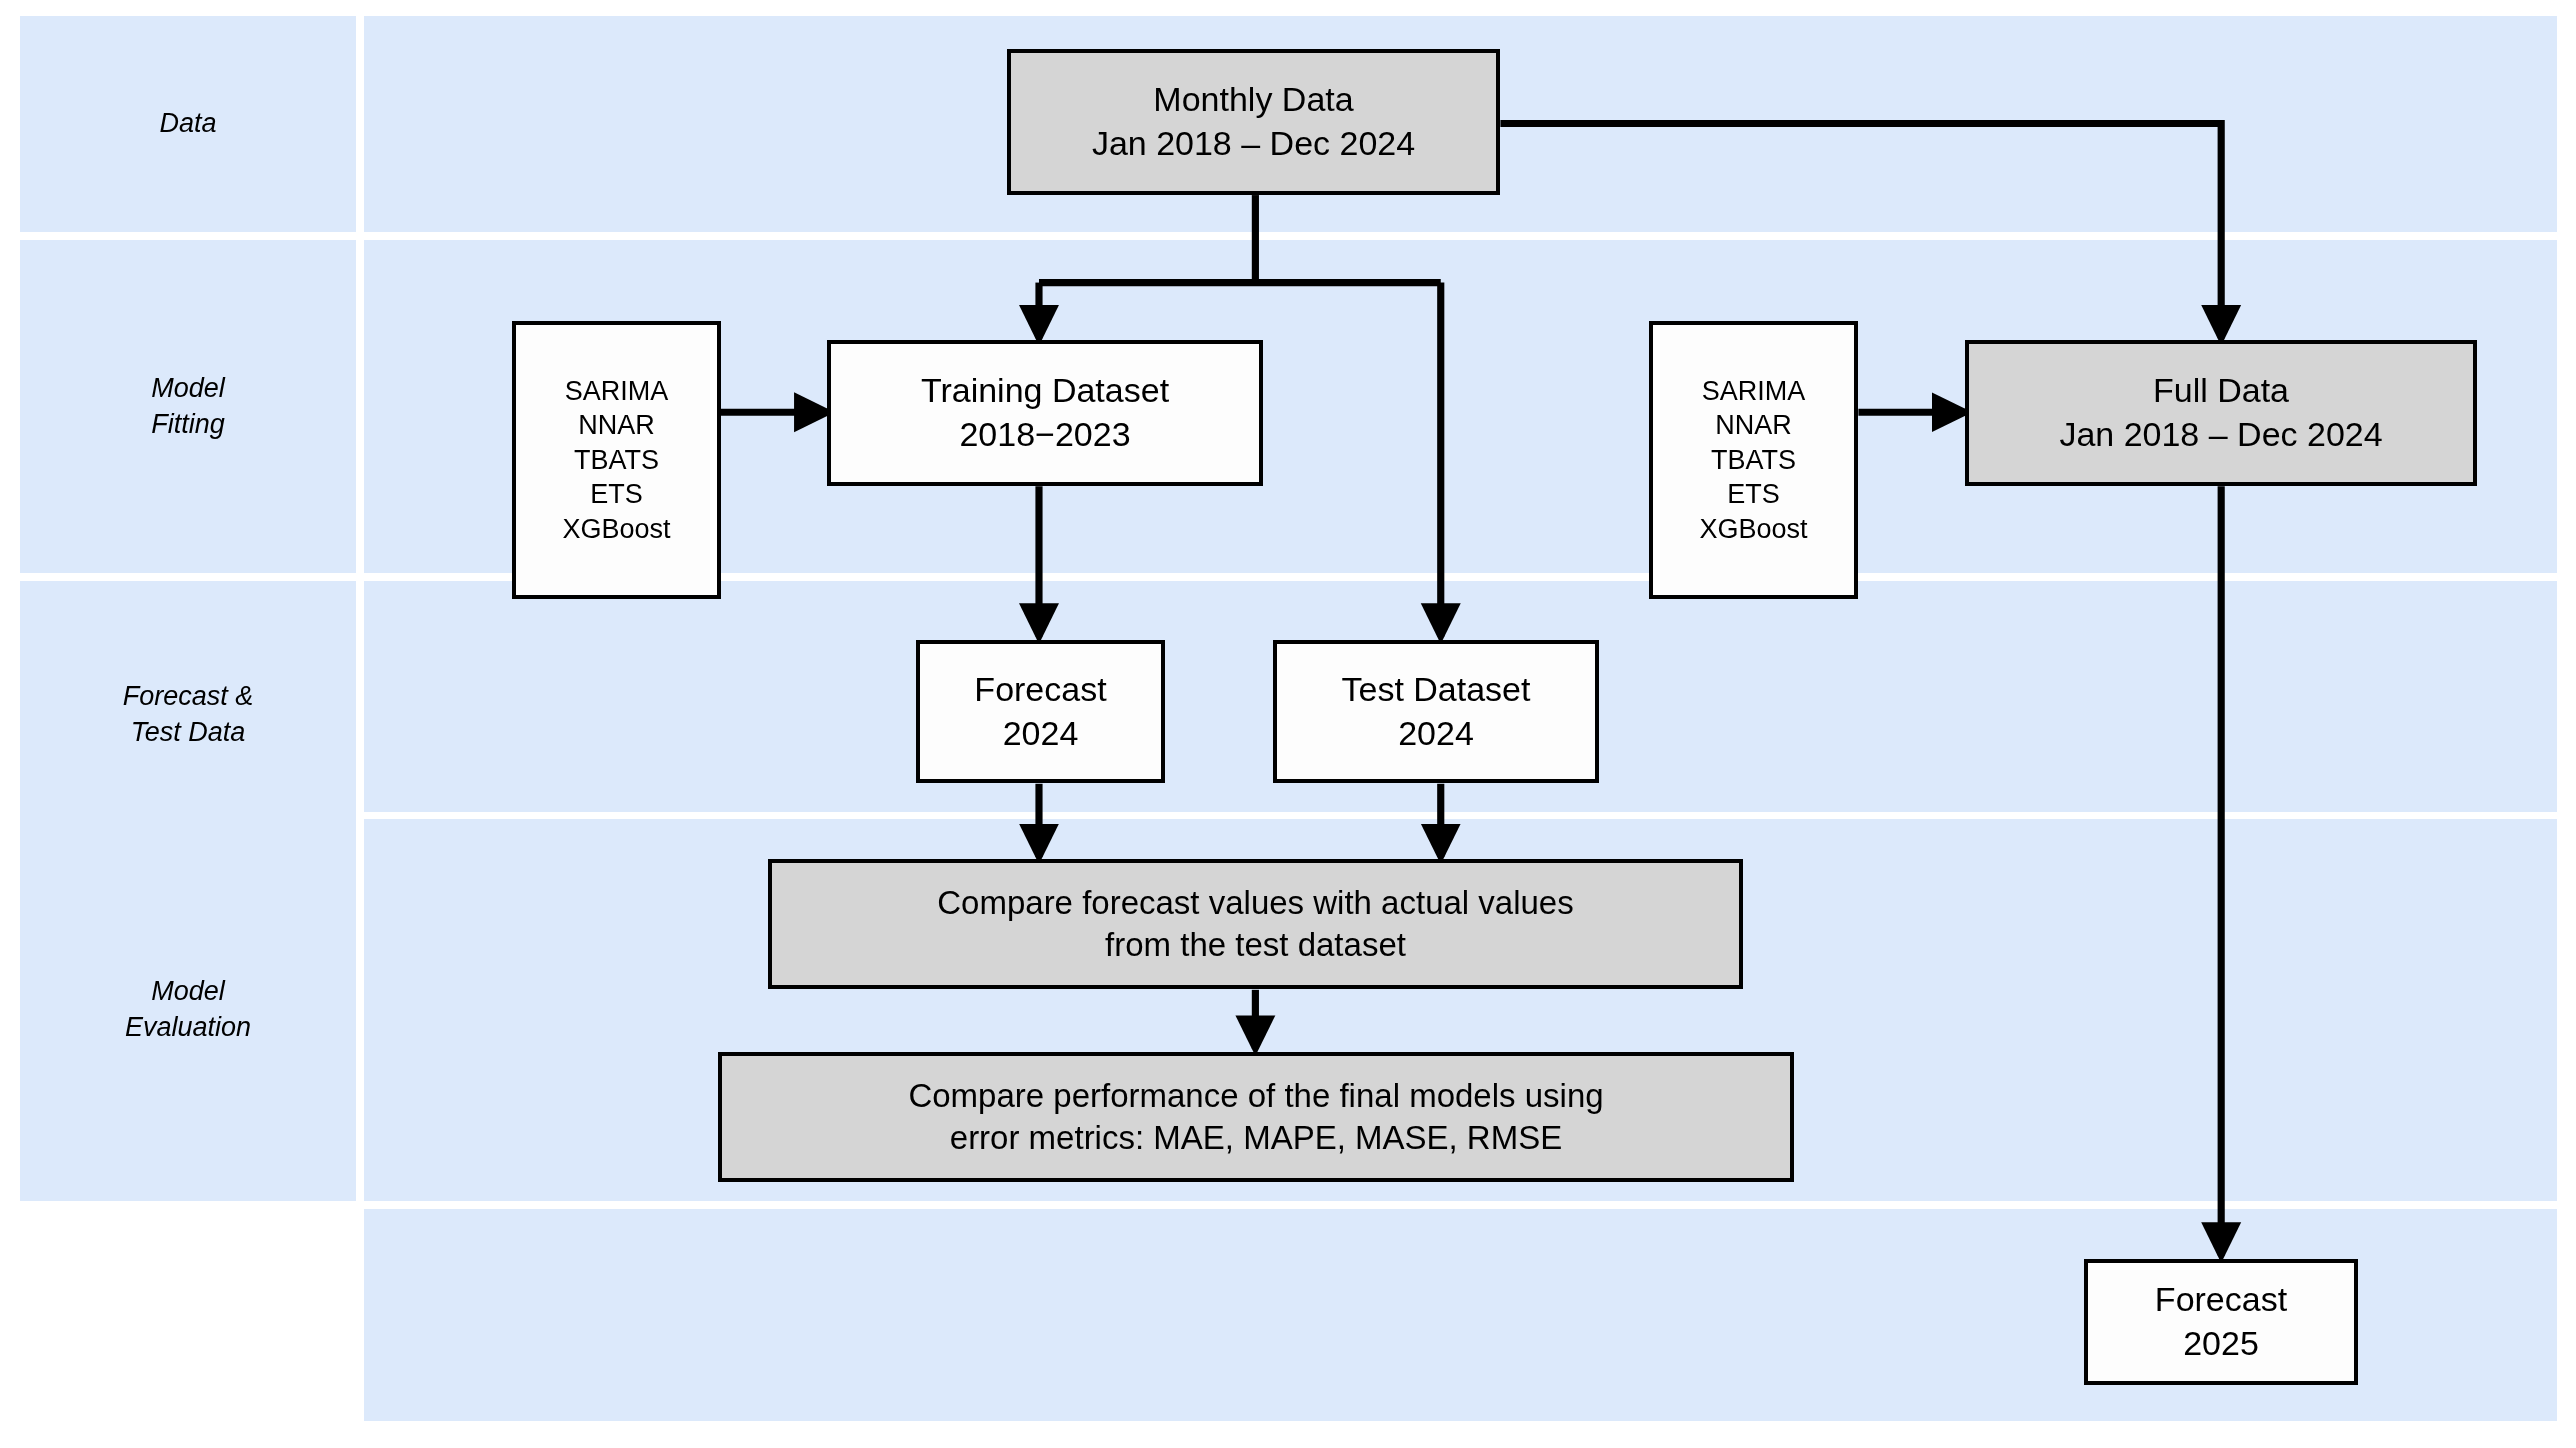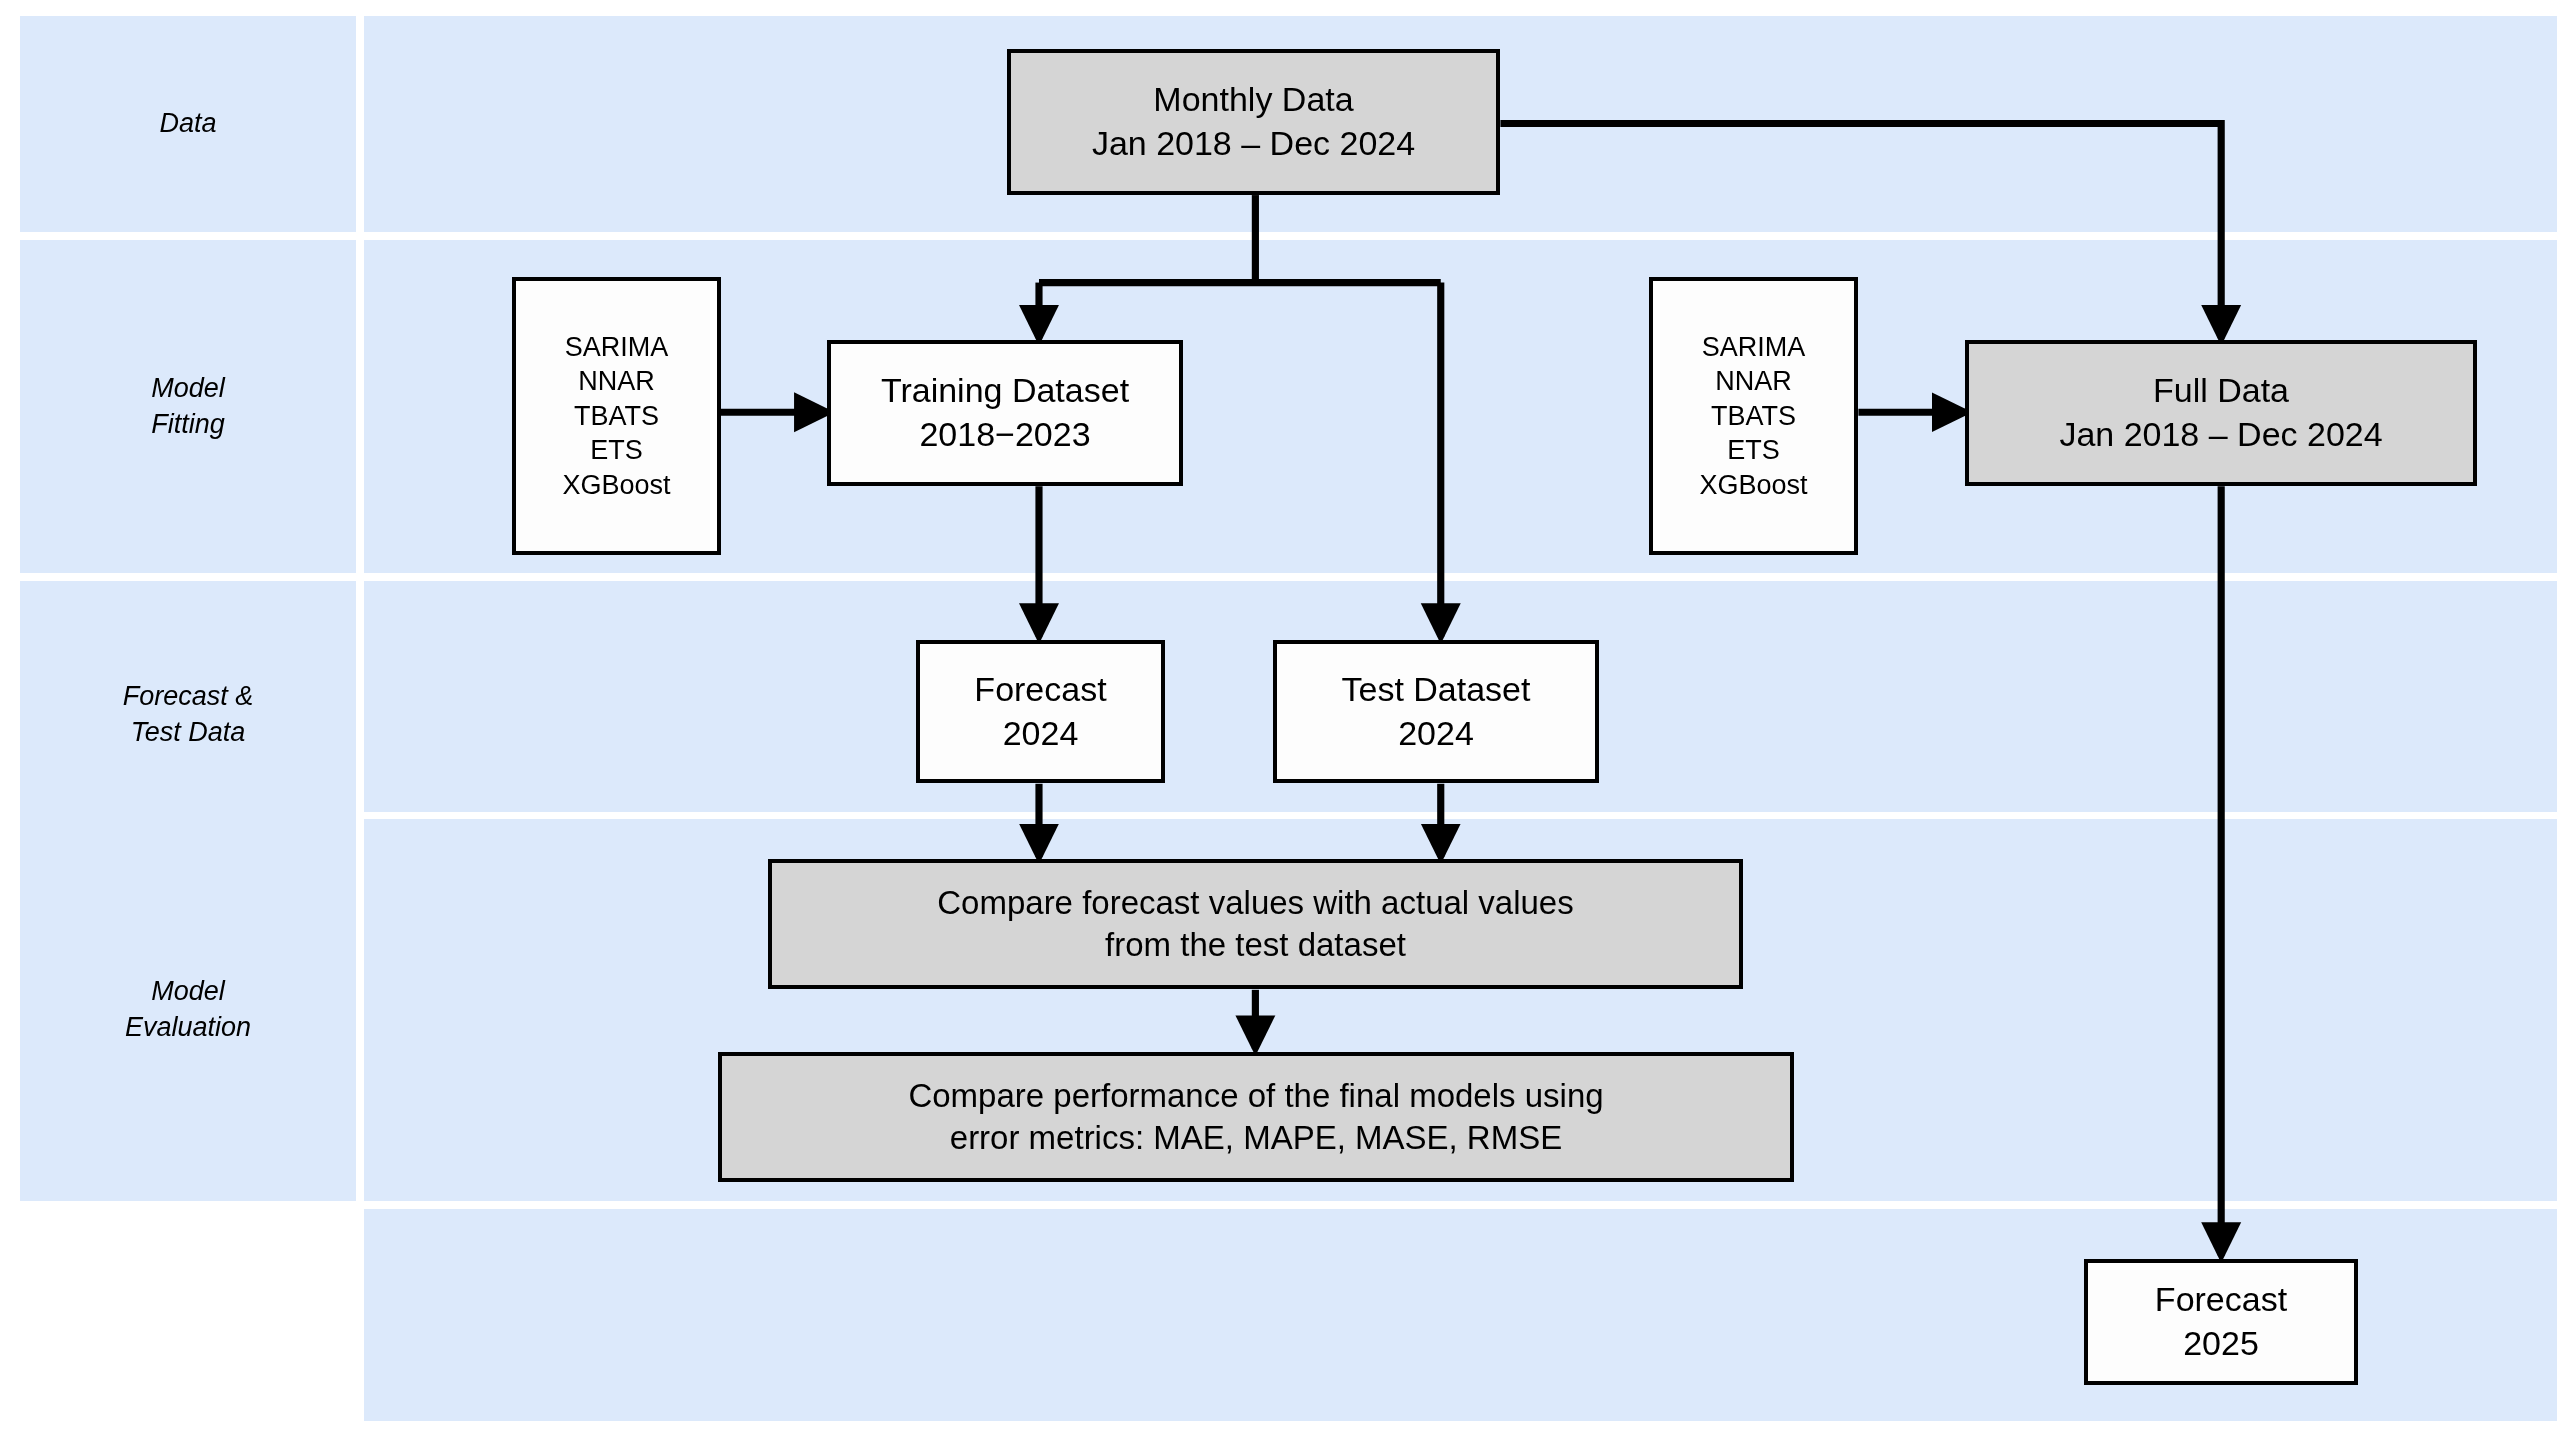--- a/index.html
+++ b/index.html
@@ -60,21 +60,21 @@
     line-height: 1.28;
     white-space: pre-line;
     z-index: 3;
   }
   .node.grey  { background: #d5d5d5; }
   .node.white { background: #fdfdfd; }
   .node .label { display: block; padding: 0 8px; }
 
   .fs-big   { font-size: 34px; }
   .fs-mid   { font-size: 33px; }
-  .fs-list  { font-size: 27px; }
+  .fs-list  { font-size: 27px; margin-top: 44px; }
 </style>
 </head>
 <body>
 
 <div id="stage">
 
   <div class="lane-label-cell" style="left:20px; top:16px; width:336px; height:216px;">
     <span class="lane-label-text">Data</span>
   </div>
   <div class="lane-label-cell" style="left:20px; top:240px; width:336px; height:333px;">
@@ -135,21 +135,21 @@
   </div>
 
   <div class="node white fs-list" style="left:512px; top:277px; width:209px; height:278px;">
     <span class="label">SARIMA
 NNAR
 TBATS
 ETS
 XGBoost</span>
   </div>
 
-  <div class="node white fs-big" style="left:827px; top:340px; width:356px; height:146px;">
+  <div class="node white fs-big" style="left:827px; top:340px; width:436px; height:146px;">
     <span class="label">Training Dataset
 2018−2023</span>
   </div>
 
   <div class="node white fs-list" style="left:1649px; top:277px; width:209px; height:278px;">
     <span class="label">SARIMA
 NNAR
 TBATS
 ETS
 XGBoost</span>

